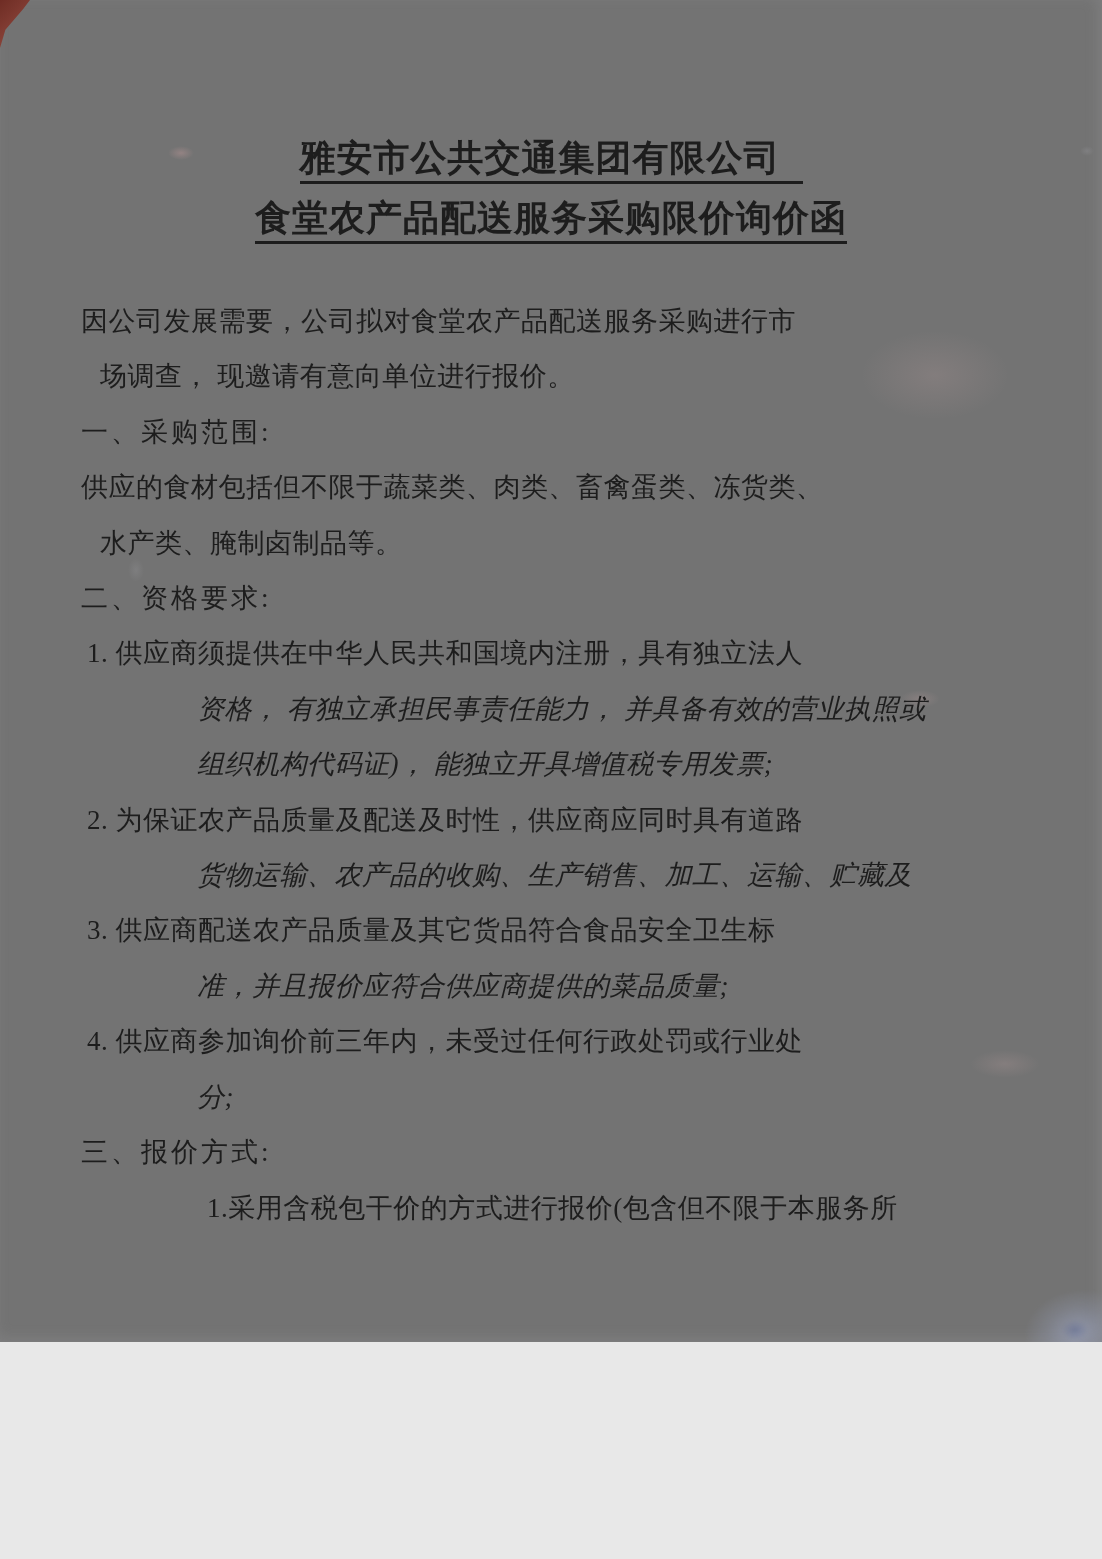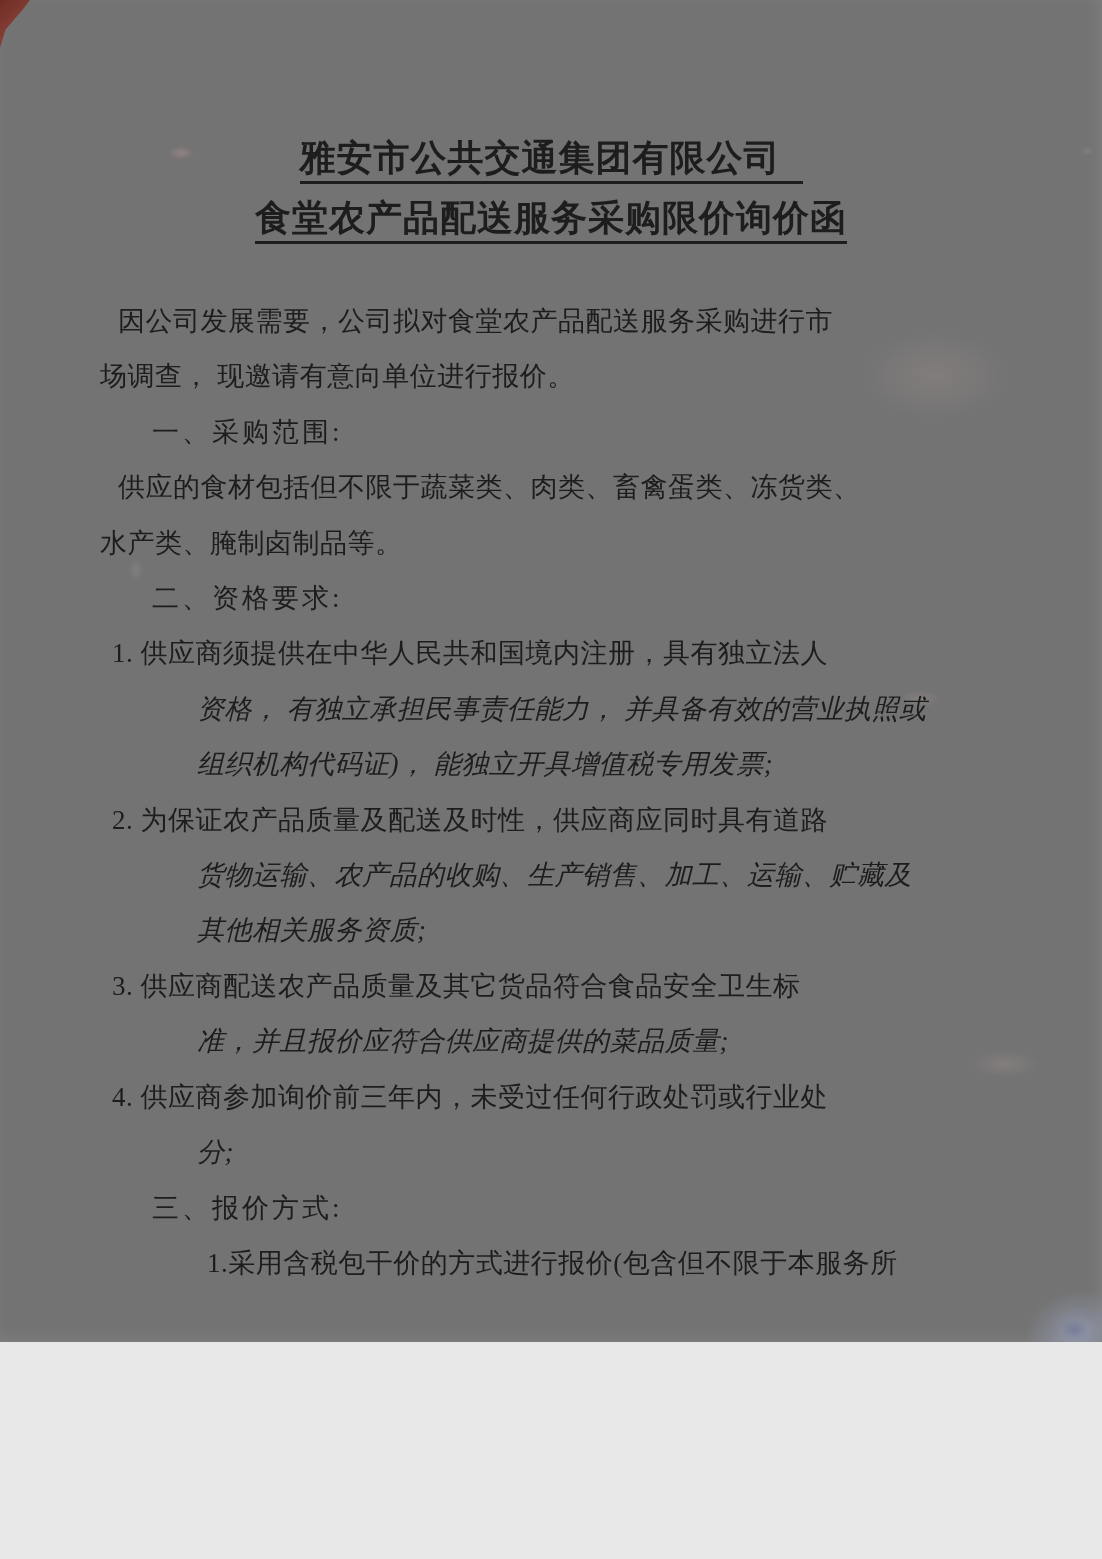--- a/index.html
+++ b/index.html
@@ -62,23 +62,23 @@
   }
   .t-line.ext span { padding-right: 22px; }
   .body-block {
     margin-top: 46px;
     font-size: 27px;
     line-height: 55.4px;
     letter-spacing: 0.5px;
   }
   .line { white-space: pre; }
   .line.flush    { padding-left: 100px; }
-  .line.heading  { padding-left: 108px; letter-spacing: 3px; margin-left: 44px; }
-  .line.indent   { padding-left: 118px; font-family: Liberation Serif, serif; }
-  .line.item     { padding-left: 112px; }
+  .line.heading  { padding-left: 81px; letter-spacing: 3px; }
+  .line.indent   { padding-left: 81px; font-family: Liberation Serif, serif; }
+  .line.item     { padding-left: 87px; }
   .line.item-cont{ padding-left: 197px; font-style: italic; }
   .line.item2    { padding-left: 207px; }
 </style>
 </head>
 <body>
 
 <div class="page">
 
   <div class="corner-mark"></div>
   <div class="smudge-br"></div>
@@ -102,21 +102,20 @@
         <div class="line flush">场调查， 现邀请有意向单位进行报价。</div>
         <div class="line heading">一、采购范围:</div>
         <div class="line indent">供应的食材包括但不限于蔬菜类、肉类、畜禽蛋类、冻货类、</div>
         <div class="line flush">水产类、腌制卤制品等。</div>
         <div class="line heading">二、资格要求:</div>
         <div class="line item">1. 供应商须提供在中华人民共和国境内注册，具有独立法人</div>
         <div class="line item-cont">资格， 有独立承担民事责任能力， 并具备有效的营业执照或</div>
         <div class="line item-cont">组织机构代码证)， 能独立开具增值税专用发票;</div>
         <div class="line item">2. 为保证农产品质量及配送及时性，供应商应同时具有道路</div>
         <div class="line item-cont">货物运输、农产品的收购、生产销售、加工、运输、贮藏及</div>
-        <div class="line item-cont">其他相关服务资质;</div>
         <div class="line item">3. 供应商配送农产品质量及其它货品符合食品安全卫生标</div>
         <div class="line item-cont">准，并且报价应符合供应商提供的菜品质量;</div>
         <div class="line item">4. 供应商参加询价前三年内，未受过任何行政处罚或行业处</div>
         <div class="line item-cont">分;</div>
         <div class="line heading">三、报价方式:</div>
         <div class="line item2">1.采用含税包干价的方式进行报价(包含但不限于本服务所</div>
       </div>
   </div>
 
 </div>

